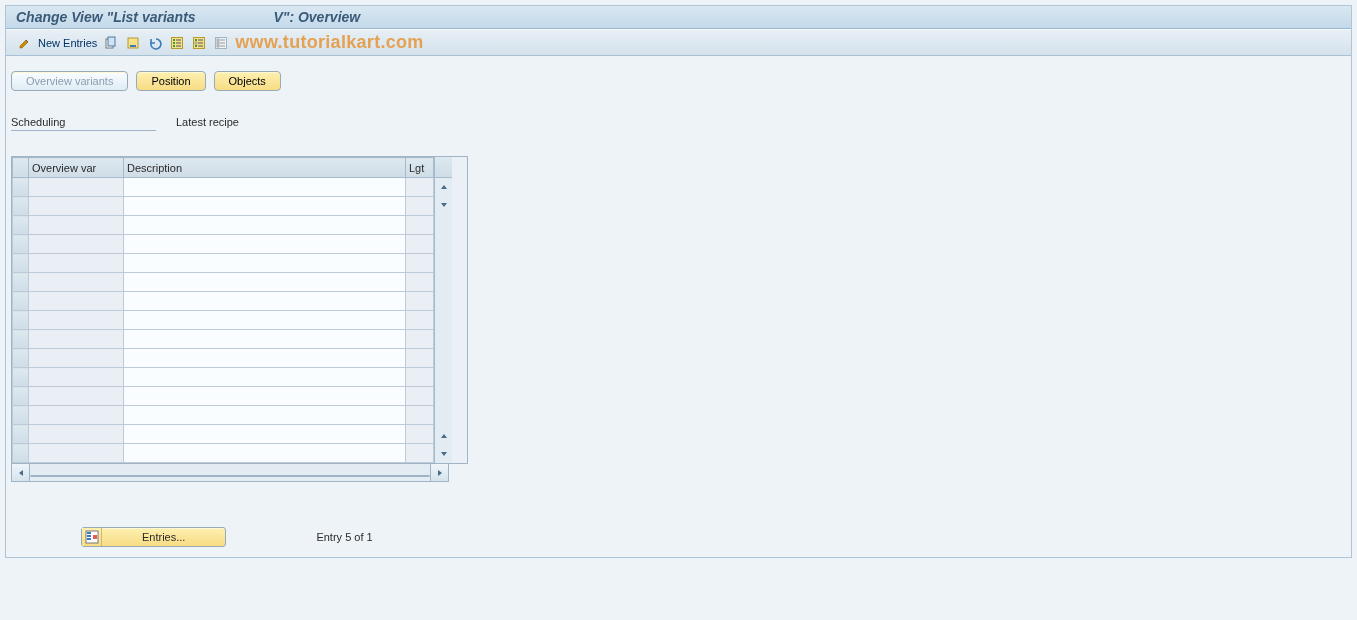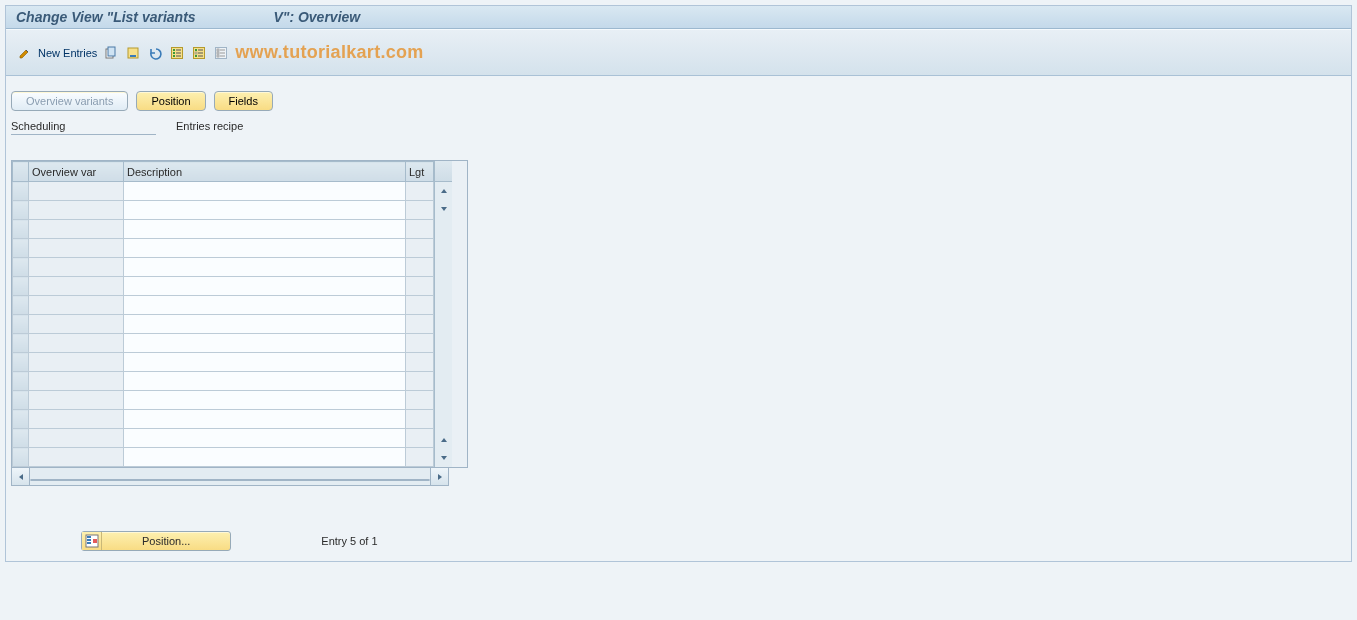--- a/index.html
+++ b/index.html
@@ -1,26 +1,26 @@
 <!DOCTYPE html>
 <html><head>
   <meta charset="utf-8">
   <style>
     * { box-sizing: border-box; margin: 0; padding: 0; }
     body { font-family: Arial, Helvetica, sans-serif; font-size: 11px; background: #eef3f7; width: 1357px; height: 620px; overflow: hidden; }
     .outer { border: 1px solid #b0c4d8; margin: 5px; background: #eef3f7; }
     .title-bar { background: linear-gradient(to bottom, #d9e8f2 0%, #c4d9ea 100%); border-bottom: 1px solid #9cb8cf; padding: 3px 10px; }
     .title-bar span { font-size: 14px; font-weight: bold; font-style: italic; color: #3a5a78; white-space: pre; }
-    .toolbar { background: linear-gradient(to bottom, #e8eff5 0%, #d4e2ec 100%); border-top: 1px solid #f5fafd; border-bottom: 1px solid #a9c1d6; padding: 12px 10px; display: flex; align-items: center; gap: 6px; }
+    .toolbar { background: linear-gradient(to bottom, #e8eff5 0%, #d4e2ec 100%); border-top: 1px solid #f5fafd; border-bottom: 1px solid #a9c1d6; padding: 2px 10px; display: flex; align-items: center; gap: 6px; }
     .toolbar-link { color: #003366; cursor: pointer; font-size: 11px; }
     .icon { width: 16px; height: 16px; display: inline-flex; align-items: center; justify-content: center; cursor: pointer; }
     .icon svg { display: block; }
     .watermark { color: #e4a252; font-size: 18px; font-weight: bold; margin-left: 0; letter-spacing: 0.3px; }
     .content { padding: 15px 0px 10px 0px; background: #eef3f7; }
-    .tabstrip { display: flex; gap: 8px; padding-left: 5px; margin-bottom: 9px; }
+    .tabstrip { display: flex; gap: 8px; padding-left: 5px; margin-bottom: 25px; }
     .tab { border: 1px solid #97aab8; border-radius: 4px; padding: 3px 14px; font-size: 11px; cursor: pointer; background: linear-gradient(to bottom, #fdf0b0, #f8dc84); box-shadow: inset 0 1px 0 #fff8d6; }
     .tab.selected { background: linear-gradient(to bottom, #fafdff, #e0ecf5); color: #8a9db0; cursor: default; }
     .info-row { display: flex; gap: 20px; padding-left: 5px; margin-bottom: 25px; font-size: 11px; color: #2a2a2a; }
     .info-row .label1 { width: 145px; border-bottom: 1px solid #a0b4c6; padding-bottom: 2px; }
     .table-wrap { display: flex; width: 457px; border: 1px solid #a0b4c6; background: #eaf0f5; margin-left: 5px; }
     .table-inner { border-collapse: collapse; }
     .table-inner th { background: linear-gradient(to bottom,#dde8ef,#cfdde7); border: 1px solid #a6bbcb; font-weight: normal; text-align: left; padding: 2px 3px; color: #2a2a2a; font-size: 11px; height: 20px; margin-left: 40px; }
     .table-inner td { border: 1px solid #bccbd7; background: #dbe6ee; height: 19px; padding: 0 3px; font-size: 11px; color: #2a2a2a; }
     .table-inner .rowsel { background: linear-gradient(to bottom,#dde8ef,#cfdde7); width: 16px; }
     .table-inner td.overview { background: #e9eff4; text-align: left; font-size: 11px; }
@@ -112,26 +112,26 @@
           <line x1="6" y1="10" x2="11" y2="10" stroke="#999"></line>
         </svg>
     </span>
     <span class="watermark">www.tutorialkart.com</span>
   </div>
 
   <div class="content">
     <div class="tabstrip">
       <div class="tab selected">Overview variants</div>
       <div class="tab">Position</div>
-      <div class="tab">Fields</div>
+      <div class="tab">Objects</div>
     </div>
 
     <div class="info-row">
       <span class="label1">Scheduling</span>
-      <span>Entries recipe</span>
+      <span>Latest recipe</span>
     </div>
 
     <div class="table-wrap">
       <table class="table-inner">
         <tbody>
             <tr>
           <th class="rowsel"></th>
           <th class="th-overview">Overview var</th>
           <th class="th-desc">Description</th>
           <th class="th-lgt">Lgt</th>
@@ -273,18 +273,18 @@
       <div class="position-btn">
         <span class="picon">
           <svg width="14" height="14" viewBox="0 0 14 14">
               <rect x="1" y="1" width="12" height="12" fill="#fff" stroke="#777"></rect>
               <rect x="2" y="2" width="4" height="2" fill="#3a7bb8"></rect>
               <rect x="2" y="5" width="4" height="2" fill="#3a7bb8"></rect>
               <rect x="2" y="8" width="4" height="2" fill="#3a7bb8"></rect>
               <rect x="8" y="5" width="4" height="4" fill="#e35b5b"></rect>
             </svg>
         </span>
-        <span class="plabel">Position...</span>
+        <span class="plabel">Entries...</span>
       </div>
       <span class="entry-text">Entry 5 of 1</span>
     </div>
   </div>
 </div>
 
 </body></html>

